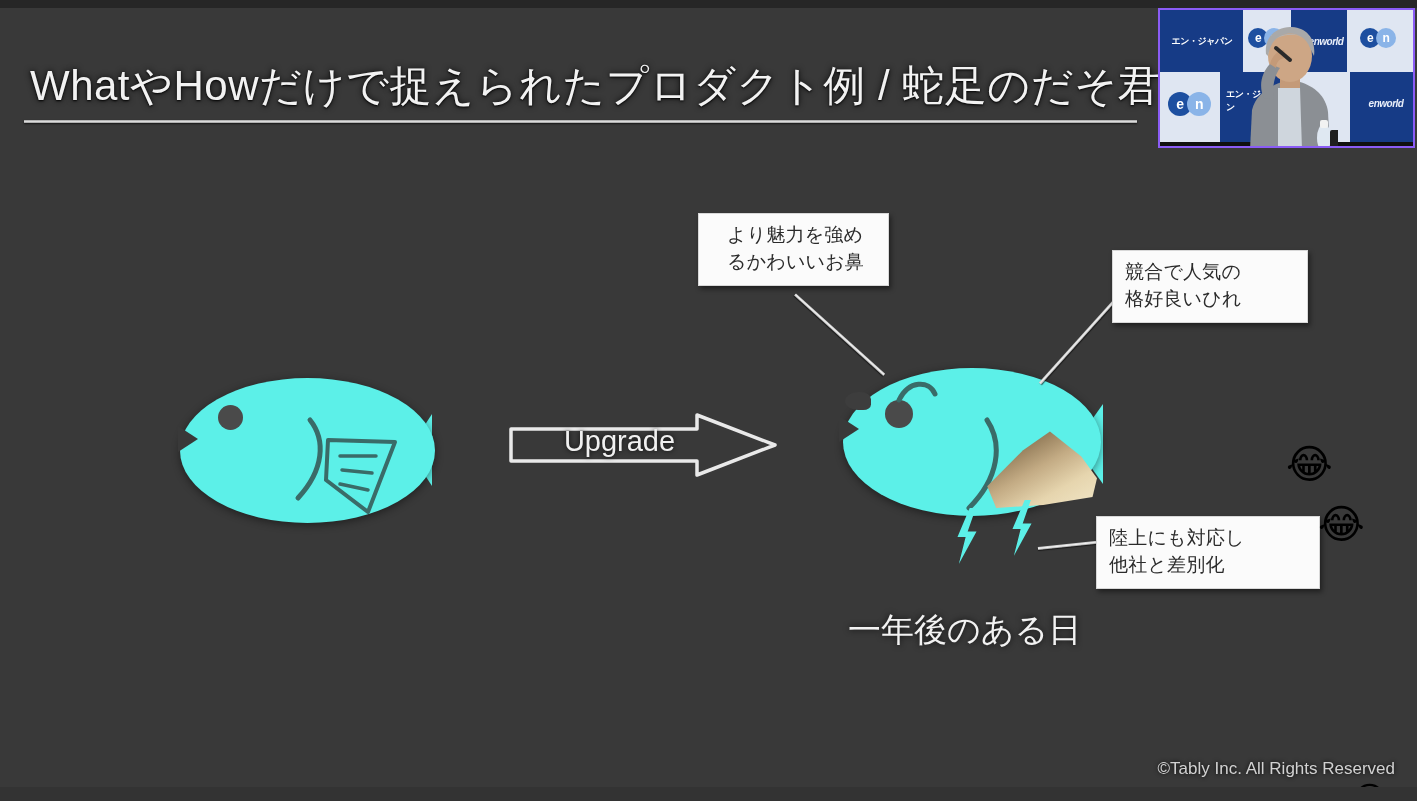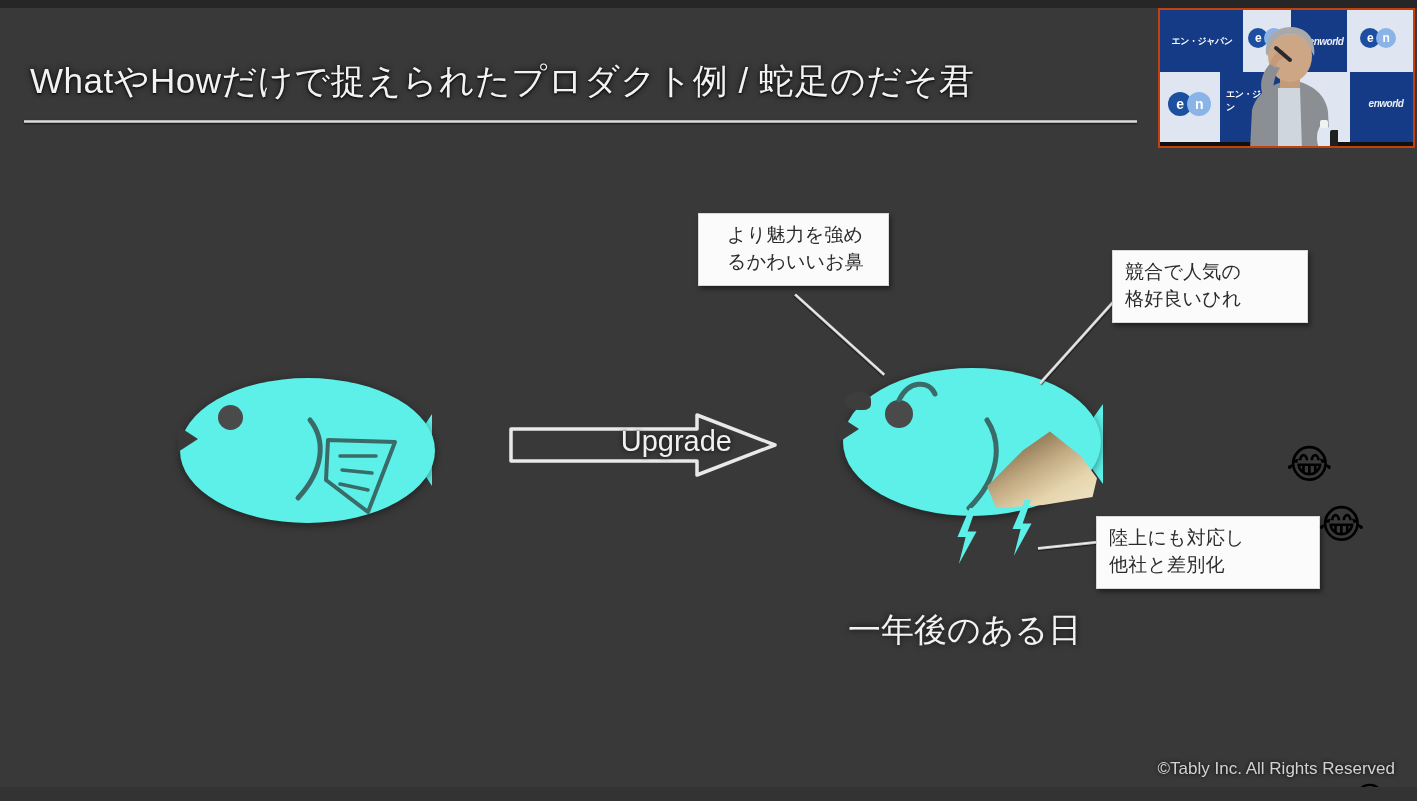--- a/index.html
+++ b/index.html
@@ -21,21 +21,21 @@
     background:#262626;
   }
   .band-bottom {
     position:absolute; left:0; bottom:0; width:1417px; height:14px;
     background:#333333;
   }
 
   
   #title {
     position:absolute; left:30px; top:58px;
-    font-size:35px; font-weight:400; letter-spacing:0.5px;
+    font-size:42px; font-weight:400; letter-spacing:0.5px;
     color:#f2f2f2;
     text-shadow:0 0 6px rgba(0,0,0,0.85), 0 1px 2px rgba(0,0,0,0.9);
     white-space:nowrap;
   }
   #title-rule {
     position:absolute; left:24px; top:120px; width:1113px; height:3px;
     background:linear-gradient(to bottom,#8d8d8d 0%,#e8e8e8 40%,#9a9a9a 100%);
     box-shadow:0 1px 2px rgba(0,0,0,0.6);
   }
 
@@ -65,21 +65,21 @@
   }
   .gill, .fin-line { position:absolute; }
 
   
   #arrow-upgrade {
     position:absolute; left:507px; top:411px;
     width:272px; height:68px;
   }
   #arrow-label {
     position:absolute; left:507px; top:425px; width:225px;
-    text-align:right;
+    text-align:center;
     font-size:29px; color:#f0f0f0;
     text-shadow:0 0 5px rgba(0,0,0,0.8);
   }
 
   
   .callout {
     position:absolute;
     background:#fbfbfb;
     border:1px solid #d8d8d8;
     color:#2b2b2b;
@@ -103,21 +103,21 @@
     position:absolute;
     font-size:33px; color:#f2f2f2;
     text-shadow:0 0 6px rgba(0,0,0,0.8);
     white-space:nowrap;
   }
 
   
   #webcam {
     position:absolute; left:1158px; top:8px;
     width:257px; height:140px;
-    border:2px solid #c2410c;
+    border:2px solid #8b5cf6;
     overflow:hidden;
     background:#1b3a7a;
   }
   #webcam-bg { position:absolute; inset:0; }
   .wc-tile { position:absolute; }
   .wc-dark { background:#163b86; }
   .wc-light { background:#dfe6f2; }
   .wc-logo {
     position:absolute;
     display:flex; align-items:center; justify-content:center;

